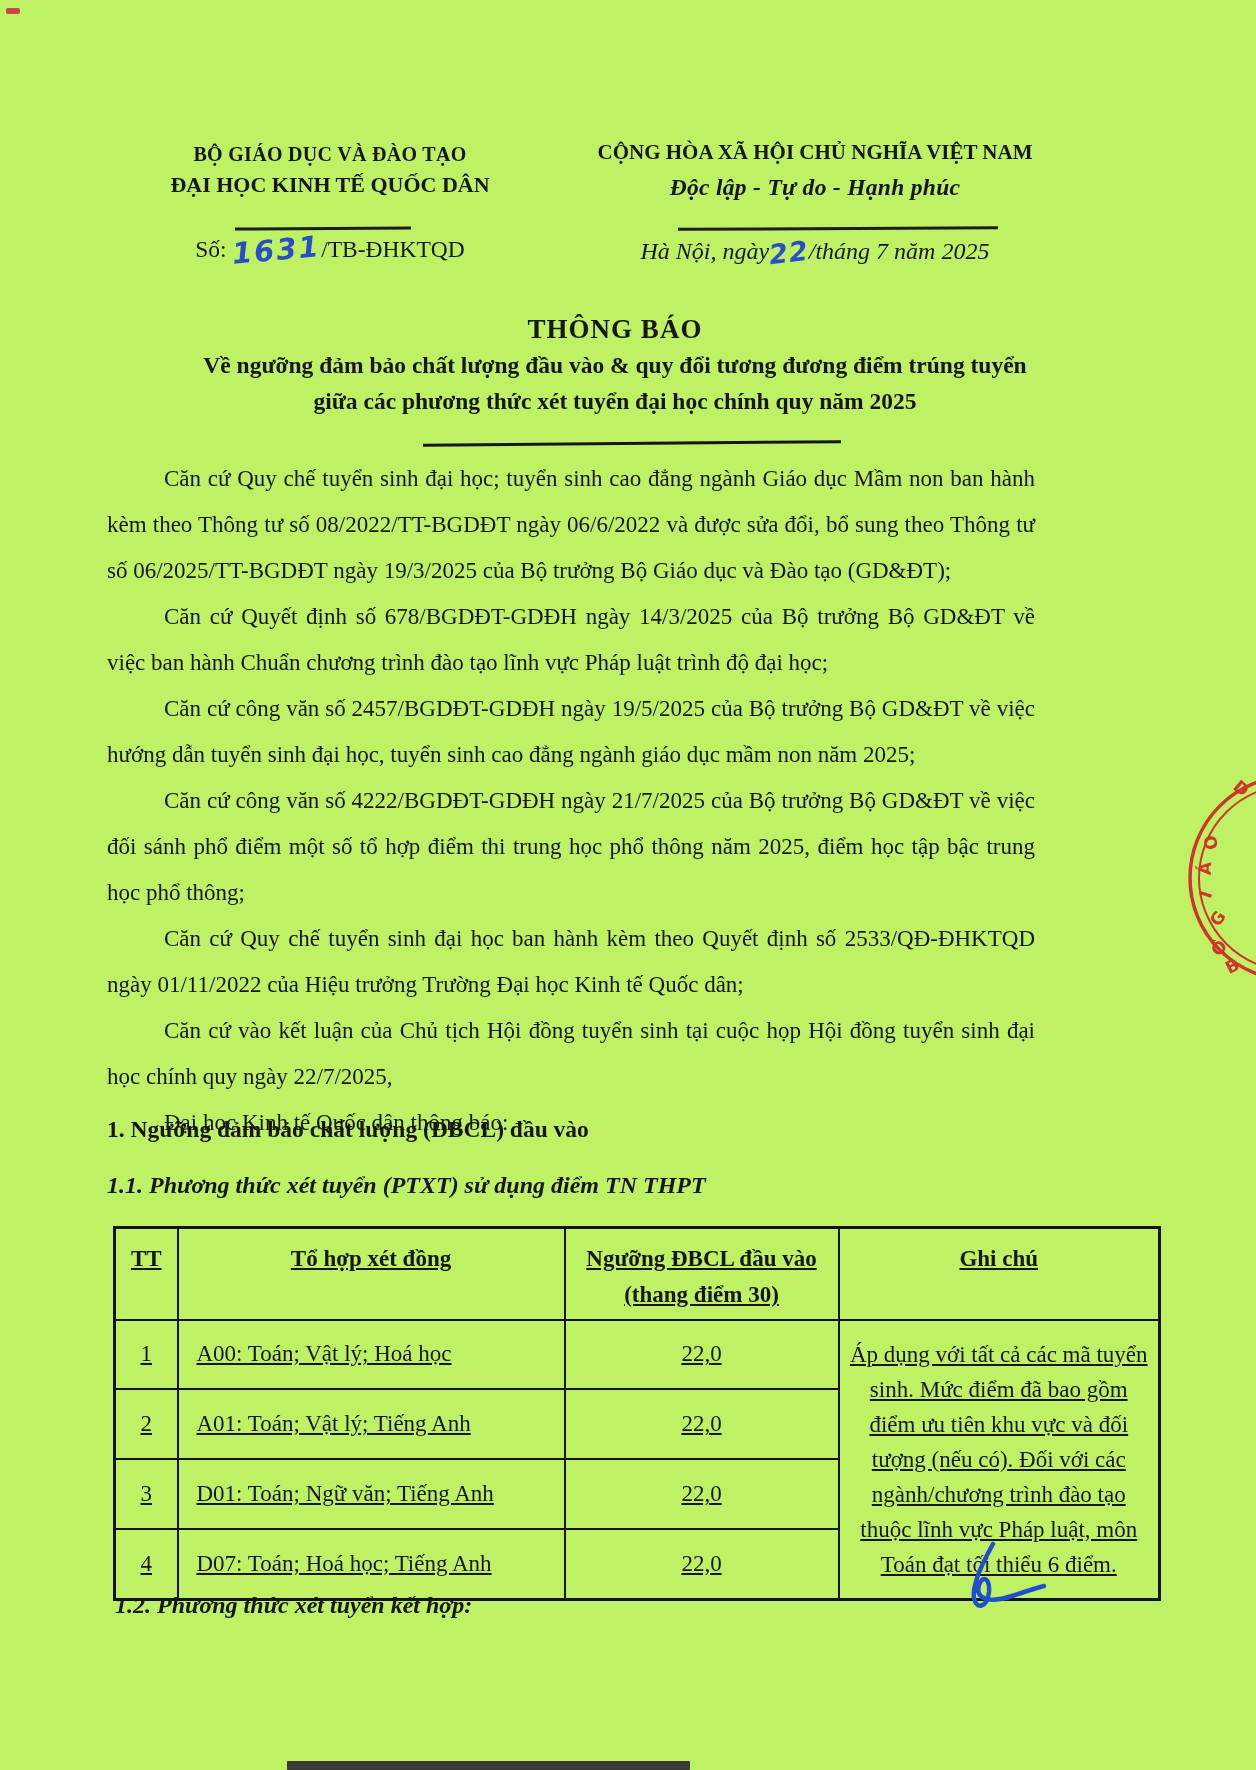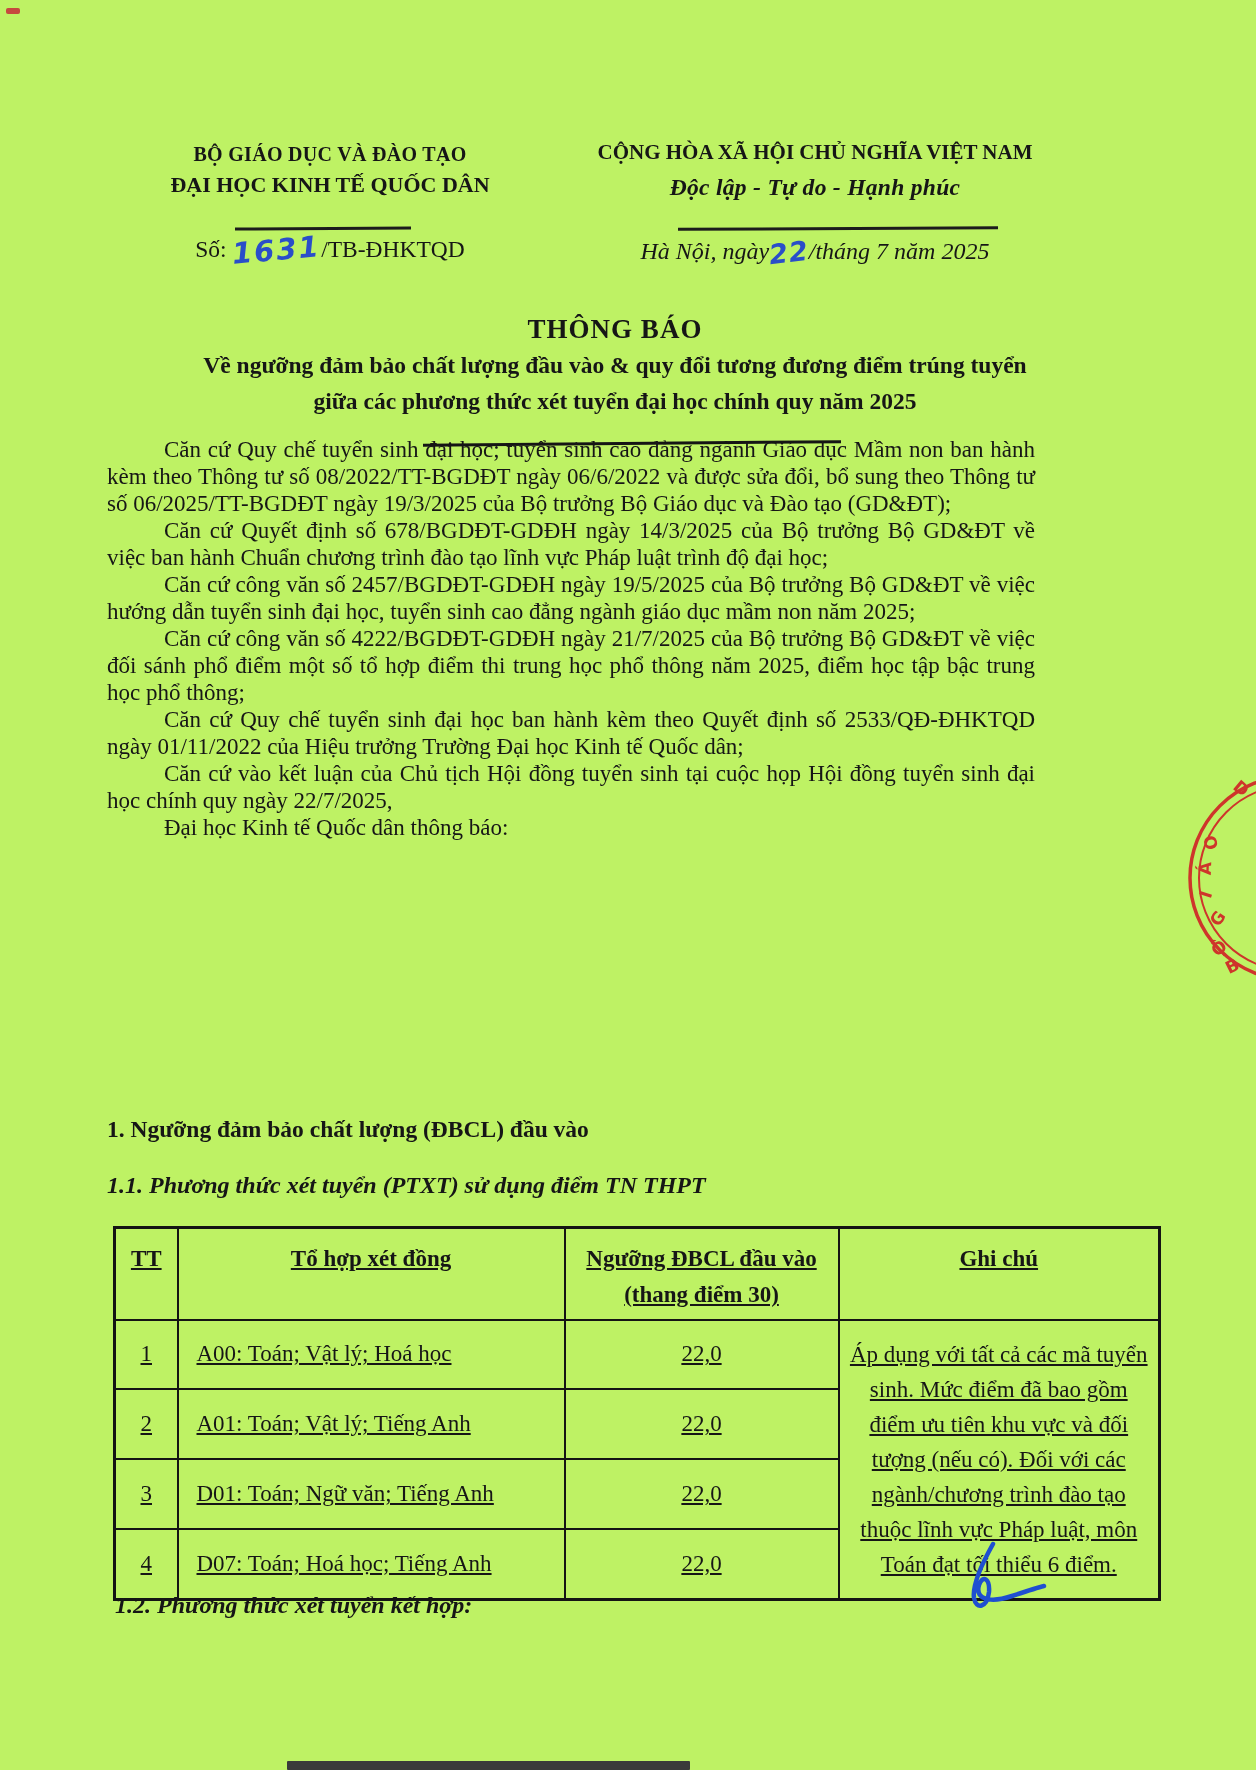--- a/index.html
+++ b/index.html
@@ -28,21 +28,21 @@
   .hand-no { font-size:29px; transform:rotate(-5deg); letter-spacing:2px; position:relative; top:3px; }
   .hand-day { font-size:27px; transform:rotate(-7deg); letter-spacing:1px; position:relative; top:3px; }
 
   
   .doc-title { left:115px; top:314px; width:1000px; font-size:27px; font-weight:700; letter-spacing:1px; }
   .doc-subtitle-1 { left:115px; top:352px; width:1000px; font-size:23.5px; font-weight:700; }
   .doc-subtitle-2 { left:115px; top:388px; width:1000px; font-size:23.5px; font-weight:700; }
   .title-divider { left:423px; top:442px; width:418px; height:3px; background:#151515; transform:rotate(-.5deg); }
 
   
-  .body-text { left:107px; top:436px; width:928px; font-size:23px; line-height:27px; text-align:justify; }
+  .body-text { left:107px; top:456px; width:928px; font-size:23px; line-height:46px; text-align:justify; }
   .body-text p { margin:0; text-indent:57px; }
 
   .section-heading { left:107px; top:1116px; width:928px; font-size:23.5px; font-weight:700; }
   .sub-heading { left:107px; top:1172px; width:928px; font-size:24px; font-weight:700; font-style:italic; }
   .sub-heading-2 { left:115px; top:1592px; width:700px; font-size:24px; font-weight:700; font-style:italic; }
 
   
   .score-table { left:113px; top:1226px; border-collapse:collapse; table-layout:fixed; }
   .score-table th, .score-table td { border:2px solid #141414;text-decoration:underline; }
   .score-table { border:3px solid #141414; }

